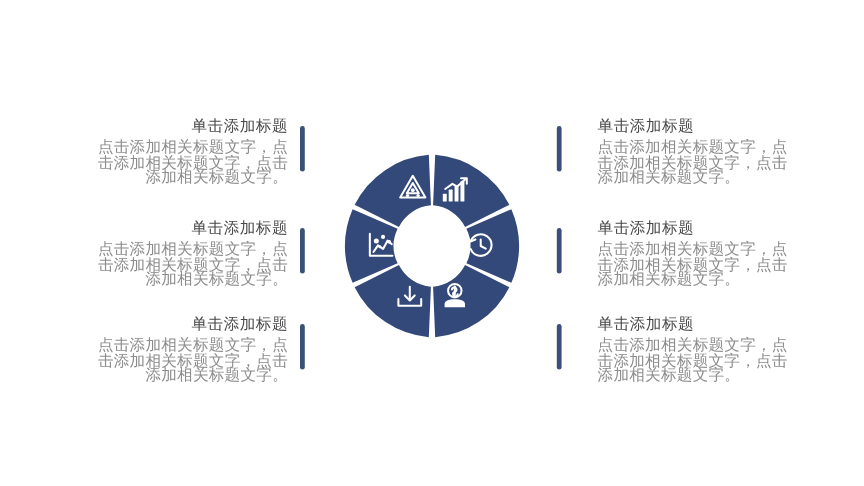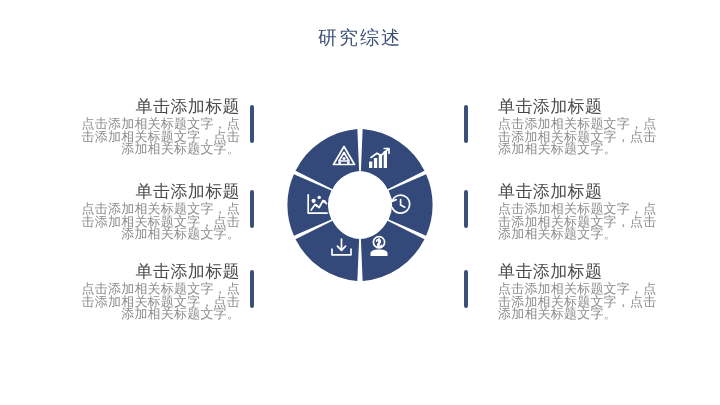--- a/index.html
+++ b/index.html
@@ -40,21 +40,21 @@
 
   
   .text-block {
     position: absolute;
     width: 168px;
   }
   .text-block.left  { text-align: right; }
   .text-block.right { text-align: left; }
 
   .block-title {
-    font-size: 17px;
+    font-size: 13px;
     color: #4a4a4a;
     font-weight: 400;
     line-height: 16px;
     margin-bottom: 4px;
     letter-spacing: 0.4px;
   }
 
   .block-body {
     font-size: 13px;
     color: #8c8c8c;
@@ -100,21 +100,20 @@
 
   .ico { fill: none; stroke: #ffffff; stroke-width: 1.7;
          stroke-linecap: round; stroke-linejoin: round; }
   .ico-f { fill: #ffffff; stroke: none; }
 </style>
 </head>
 <body>
 
 <div class="slide">
 
-  <div class="slide-title">研究综述</div>
 
   <div class="text-block left tb-l1">
     <div class="block-title">单击添加标题</div>
     <div class="block-body">点击添加相关标题文字，点击添加相关标题文字，点击添加相关标题文字。</div>
   </div>
 
   <div class="text-block left tb-l2">
     <div class="block-title">单击添加标题</div>
     <div class="block-body">点击添加相关标题文字，点击添加相关标题文字，点击添加相关标题文字。</div>
   </div>

